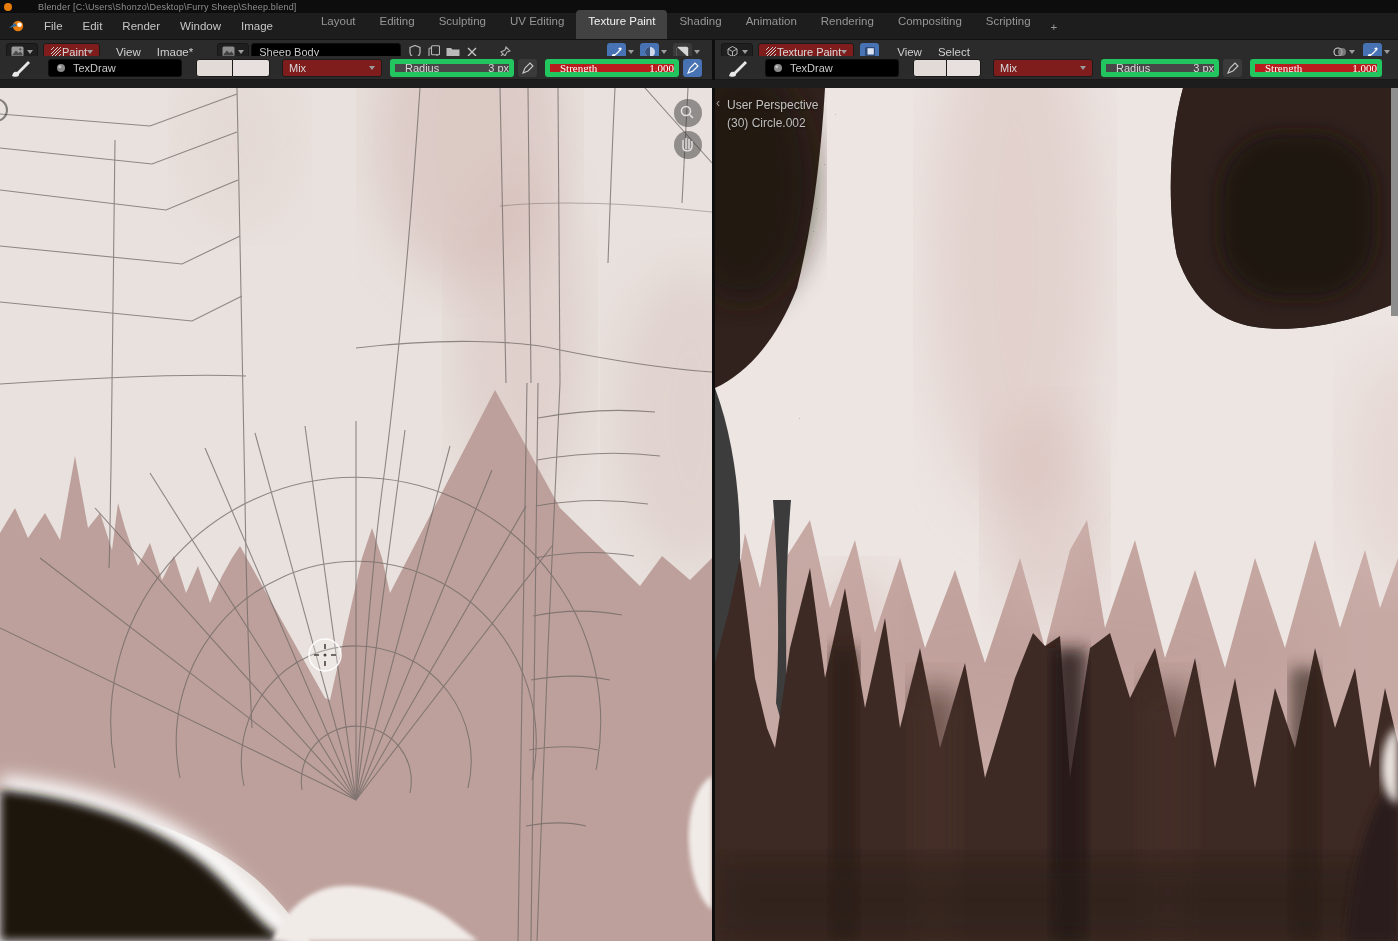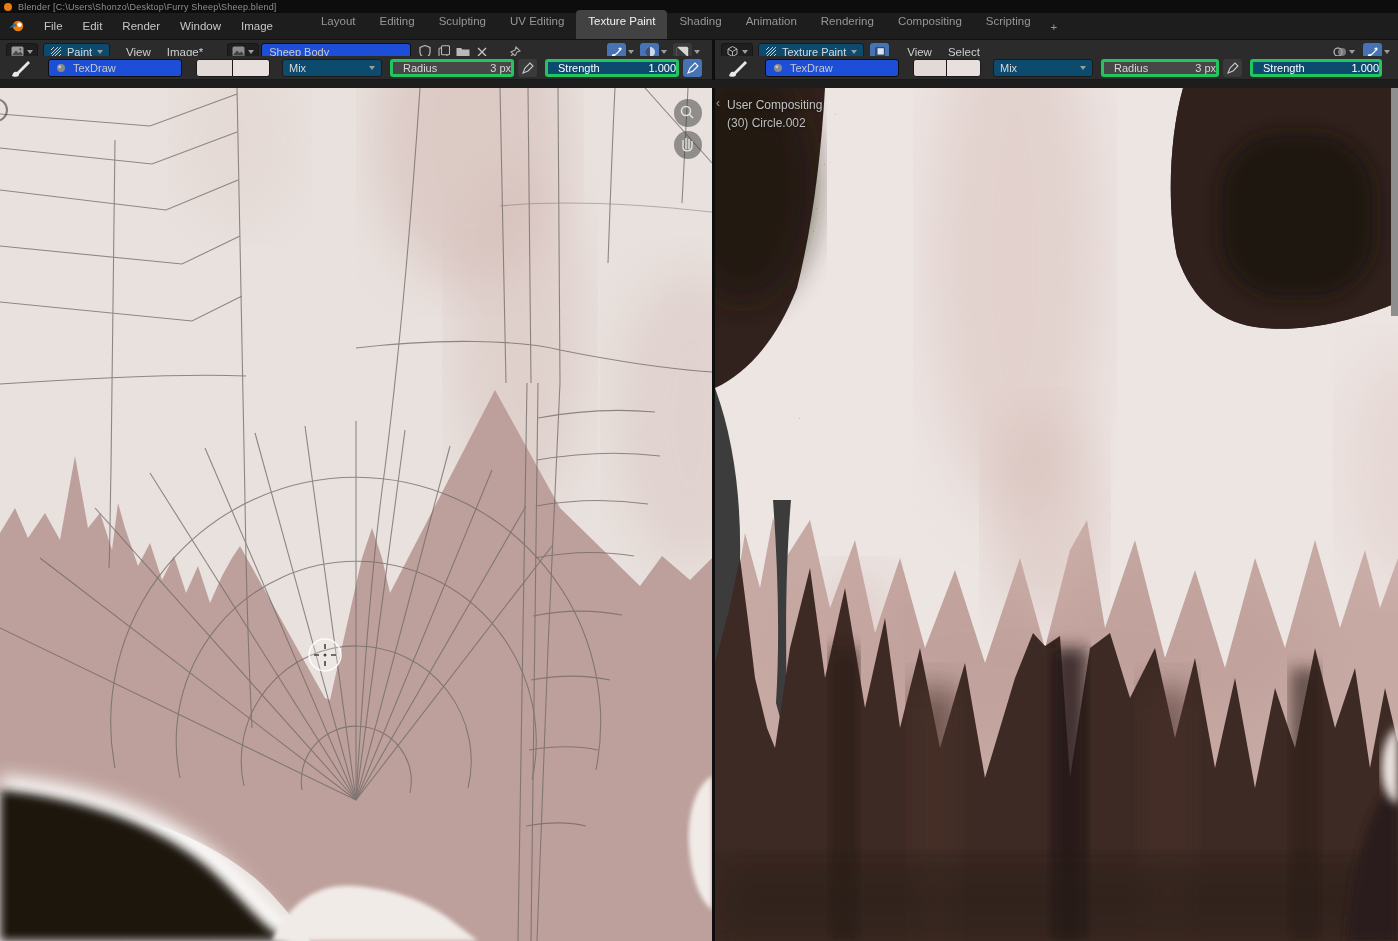--- a/index.html
+++ b/index.html
@@ -4,21 +4,21 @@
 <style>
   html,body{margin:0;padding:0;background:#000;}
   .screen{position:relative;width:1398px;height:941px;overflow:hidden;
     font-family:"Liberation Sans","DejaVu Sans",sans-serif;
     -webkit-font-smoothing:antialiased;color:#ccc;background:#1d1d1d;}
 
   
   .titlebar{position:absolute;left:0;top:0;width:100%;height:13px;background:#0d0d0d;
     display:flex;align-items:center;gap:6px;padding-left:4px;box-sizing:border-box;}
   .titlebar .win-icon{width:8px;height:8px;border-radius:50%;background:#e87d0d;flex:0 0 auto;}
-  .titlebar .title-text{font-size:9px;color:#8f8f8f;white-space:nowrap;letter-spacing:.2px;}
+  .titlebar .title-text{font-size:9px;color:#8f8f8f;white-space:nowrap;letter-spacing:.2px;margin-left:20px;}
 
   
   .menubar{position:absolute;left:0;top:13px;width:100%;height:27px;background:#1d1d1d;
     display:flex;align-items:center;padding-left:8px;box-sizing:border-box;border-bottom:1px solid #121212;}
   .blender-logo{width:18px;height:14px;margin-right:8px;flex:0 0 auto;}
   .menu-item{font-size:11.5px;color:#c6c6c6;padding:0 10px;cursor:default;}
   .tabs{display:flex;align-items:flex-end;height:100%;margin-left:26px;}
   .tab{font-size:11.5px;color:#969696;padding:5px 12px 12px 12px;border-radius:4px 4px 0 0;}
   .tab.active{background:#424242;color:#f2f2f2;}
   .tab.addtab{color:#9a9a9a;padding:5px 8px 6px 8px;}
@@ -29,29 +29,29 @@
   .row.tools{top:56px;height:24px;}
   .half-left{width:712px;flex:0 0 712px;background:#2b2b2b;display:flex;align-items:center;
     box-sizing:border-box;border-bottom:1px solid #191919;position:relative;}
   .half-right{width:683px;flex:0 0 683px;background:#2b2b2b;display:flex;align-items:center;
     box-sizing:border-box;border-bottom:1px solid #191919;position:relative;}
   .vdiv{width:3px;flex:0 0 3px;background:#0e0e0e;}
 
   .widget{height:18px;display:flex;align-items:center;border-radius:3px;box-sizing:border-box;
     font-size:11px;color:#d8d8d8;}
   .btn-dark{background:#1f1f1f;border:1px solid #161616;padding:0 4px;gap:3px;}
-  .dropdown{background:#0c4a6e;border:1px solid #1b1b1b;padding:0 6px;gap:5px;justify-content:space-between;}
-  .namefield{background:#1d4ed8;border:1px solid #0e0e0e;padding:0 7px;color:#c9c9c9;}
+  .dropdown{background:#7f1d1d;border:1px solid #1b1b1b;padding:0 6px;justify-content:space-between;}
+  .namefield{background:#000000;border:1px solid #0e0e0e;padding:0 7px;color:#c9c9c9;}
   .menu-txt{font-size:11.5px;color:#cfcfcf;padding:0 8px;}
   .iconbtn{width:19px;height:18px;display:flex;align-items:center;justify-content:center;border-radius:3px;}
   .toggle-blue{background:#4772b3;}
   .toggle-grey{background:#3a3a3a;}
-  .slider{position:relative;overflow:hidden;border:3px solid #22c55e;gap:28px;}
+  .slider{position:relative;overflow:hidden;border:5px solid #22c55e;gap:28px;}
   .slider.grey{background:#474747;}
-  .slider.blue{background:#0c4a6e;color:#fff;}
+  .slider.blue{background:#b91c1c;color:#fff;font-family:Liberation Serif, serif;}
   .slider .lab{padding-left:10px;}
   .slider .val{margin-left:auto;}
   .swatch{width:37px;height:18px;border:1px solid #1a1a1a;box-sizing:border-box;}
   .swatch.first{border-radius:3px 0 0 3px;}
   .swatch.second{border-radius:0 3px 3px 0;border-left:none;}
   .arrow-down{width:0;height:0;border-left:3.5px solid transparent;border-right:3.5px solid transparent;
     border-top:4px solid #9d9d9d;}
   .icon{display:inline-flex;align-items:center;justify-content:center;}
 
   
@@ -548,19 +548,19 @@
           <rect x="0" y="770" width="683" height="83" fill="#281a16" opacity="0.5" filter="url(#rb16)"></rect>
         </g>
 
         <path d="M683,688 C654,714 637,775 631,853 L683,853 Z" fill="#2c1e1a" filter="url(#rb4)"></path>
         <path d="M683,638 C671,646 665,666 667,688 C669,706 677,714 683,716 Z" fill="#eee6e2" filter="url(#rb4)"></path>
       </svg>
 
       
       <span class="vp-chevron">‹</span>
       <div class="vp-overlay">
-        <div>User Compositing</div>
+        <div>User Perspective</div>
         <div class="obj">(30) Circle.002</div>
       </div>
     </div>
   </div>
 
 </div>
 
 </body></html>

